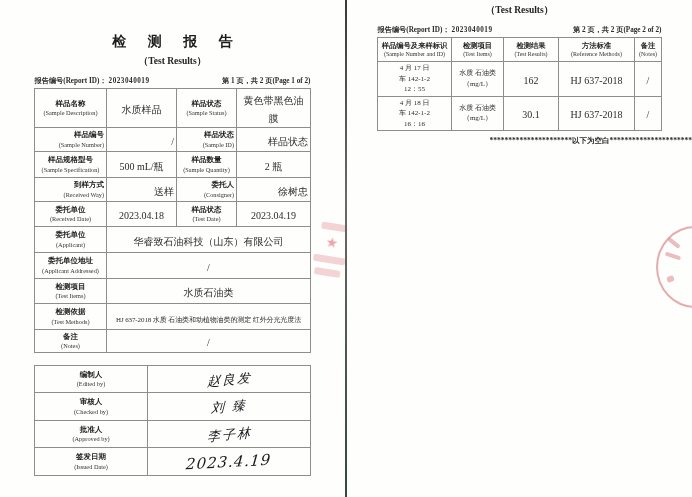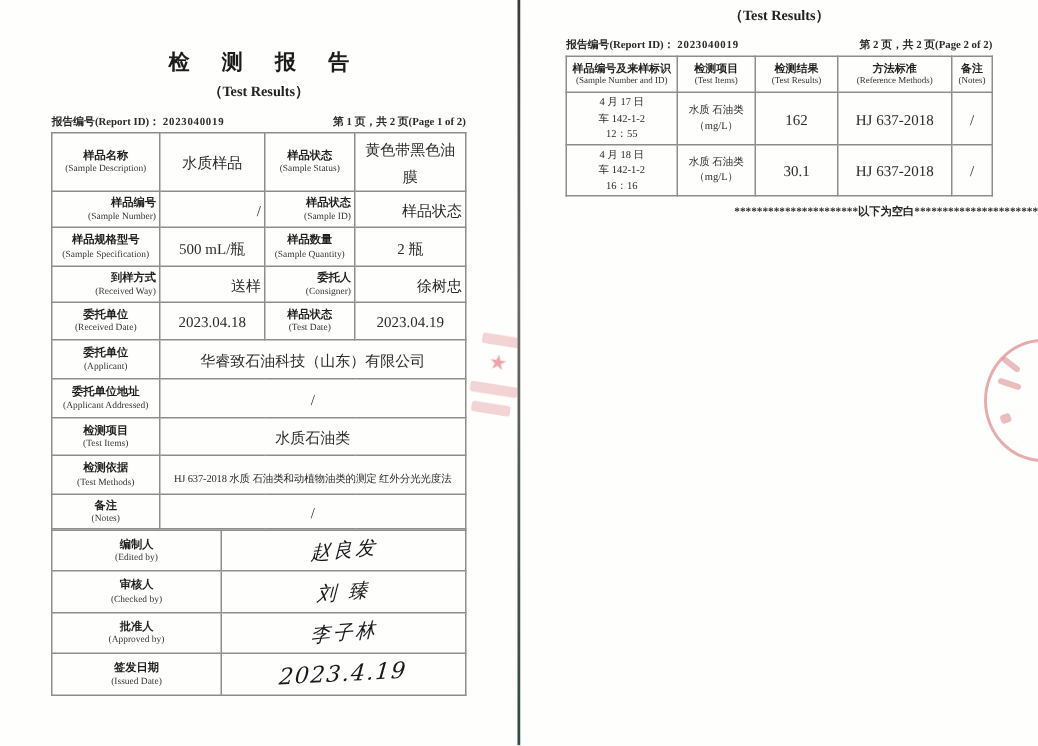--- a/index.html
+++ b/index.html
@@ -27,21 +27,21 @@
   td { border:1px solid #8d8d8a; text-align:center; vertical-align:middle; padding:1px 2px; overflow:hidden; }
   .cn  { display:block; font-size:7.5px; font-weight:bold; line-height:1.4; color:#1f1f1f; }
   .en  { display:block; font-size:6.3px; line-height:1.25; color:#333; }
   .val { font-size:10px; color:#2b2b2b; }
   .val.small { font-size:7px; letter-spacing:-0.1px; }
 
   .info-table { width:276px; margin:0 auto; }
   .info-table tr.h23 td{height:23px;} .info-table tr.h24 td{height:24px;text-align:right;}
   .info-table tr.h25 td{height:25px;} .info-table tr.h26 td{height:26px;text-align:center;}
 
-  .sign-table { width:276px; margin:0 auto; }
+  .sign-table { width:276px; margin:12px auto; }
   .sign-table tr.h27 td{height:27px;} .sign-table tr.h28 td{height:28px;}
   .sig { display:inline-block; font-family:"DejaVu Serif", serif; font-style:italic;
          font-size:13px; color:#18181c; transform:rotate(-5deg) skewX(-6deg); letter-spacing:2px; }
   .sig.date { font-size:15px; letter-spacing:1px; transform:rotate(-3deg) skewX(-8deg); }
 
   .results-table { width:284px; margin:0 auto; }
   .results-table tr.hdr td { height:24px; }
   .results-table tr.data td { height:33px; }
   .results-table .cn { font-size:7.3px; }
   .results-table .en { font-size:6px; }

